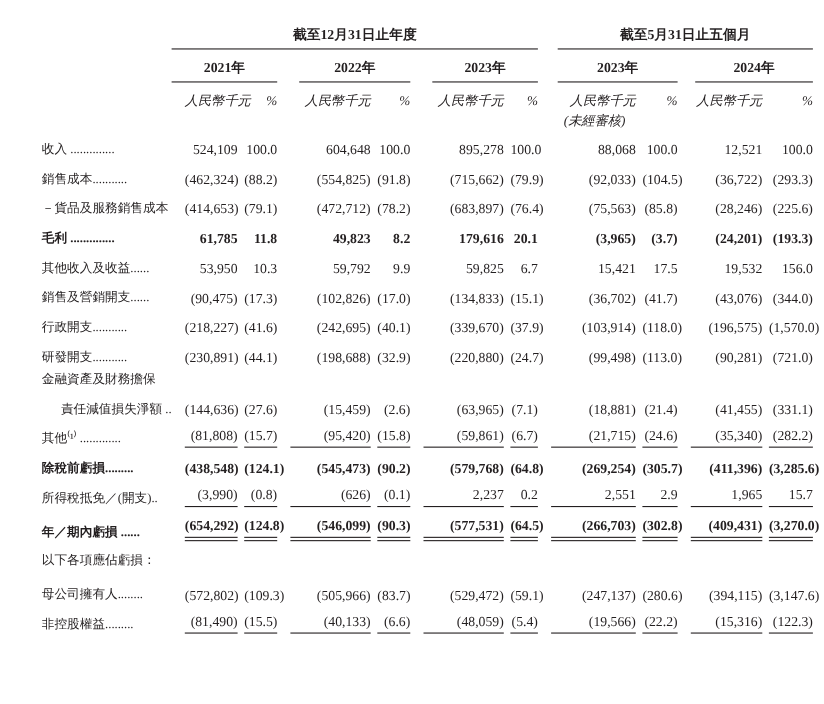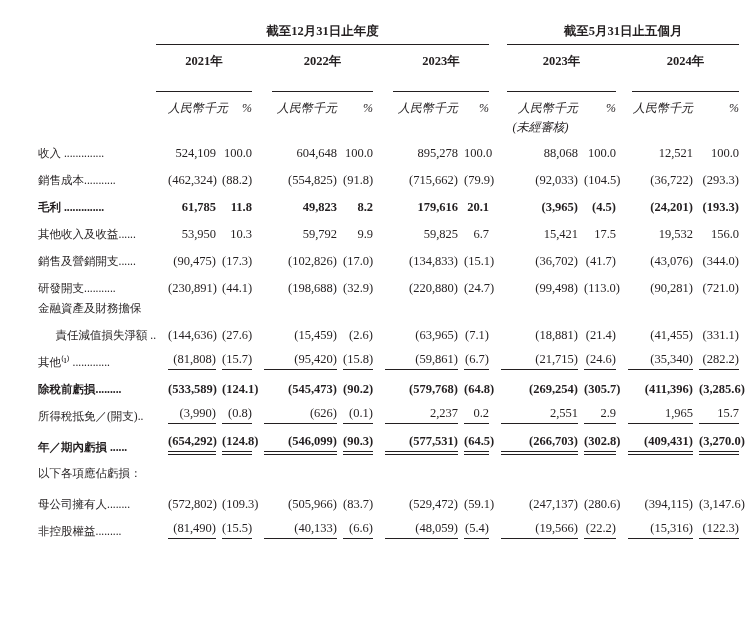--- a/index.html
+++ b/index.html
@@ -8,21 +8,21 @@
   .sheet { position:relative; width:749px; height:511px; padding:24px 6px 0 38px; }
 
   .grid { display:grid; grid-template-columns:118px 60px 36px 85px 36px 85px 31px 89px 38px 77px 46px; }
 
   
   .ghd1 { margin-bottom:9px; }
   .gtitle { font-weight:bold; font-size:12.5px; text-align:center; border-bottom:1px solid #231f20; padding-bottom:5px; line-height:15px; }
   .g1 { grid-column:2 / span 6; }
   .g2 { grid-column:8 / span 4; margin-left:18px; }
   .ghd2 { margin-bottom:9px; }
-  .yhead { font-weight:bold; font-size:12.5px; text-align:center; border-bottom:1px solid #231f20; padding-bottom:22px; line-height:15px; }
+  .yhead { font-weight:bold; font-size:12.5px; text-align:center; border-bottom:1px solid #231f20; padding-bottom:5px; line-height:15px; }
   .y1 { grid-column:2 / span 2; }
   .y2 { grid-column:4 / span 2; margin-left:20px; }
   .y3 { grid-column:6 / span 2; margin-left:20px; }
   .y4 { grid-column:8 / span 2; margin-left:18px; }
   .y5 { grid-column:10 / span 2; margin-left:16px; }
   .ghd3 .c { font-style:italic; font-size:12px; line-height:14px; }
   .ghd4 { margin-top:5px; }
   .note { grid-column:8; font-style:italic; font-size:12px; text-align:center; padding-left:14px; line-height:14px; }
 
   
@@ -96,30 +96,43 @@
         <div class="c pct">(88.2)</div>
         <div class="c val">(554,825)</div>
         <div class="c pct">(91.8)</div>
         <div class="c val">(715,662)</div>
         <div class="c pct">(79.9)</div>
         <div class="c val">(92,033)</div>
         <div class="c pct">(104.5)</div>
         <div class="c val">(36,722)</div>
         <div class="c pct">(293.3)</div>
       </div>
+      <div class="r">
+        <div class="c lbl">－貨品及服務銷售成本</div>
+        <div class="c val">(414,653)</div>
+        <div class="c pct">(79.1)</div>
+        <div class="c val">(472,712)</div>
+        <div class="c pct">(78.2)</div>
+        <div class="c val">(683,897)</div>
+        <div class="c pct">(76.4)</div>
+        <div class="c val">(75,563)</div>
+        <div class="c pct">(85.8)</div>
+        <div class="c val">(28,246)</div>
+        <div class="c pct">(225.6)</div>
+      </div>
       <div class="r bold">
         <div class="c lbl">毛利 ..............</div>
         <div class="c val">61,785</div>
         <div class="c pct">11.8</div>
         <div class="c val">49,823</div>
         <div class="c pct">8.2</div>
         <div class="c val">179,616</div>
         <div class="c pct">20.1</div>
         <div class="c val">(3,965)</div>
-        <div class="c pct">(4.5)</div>
+        <div class="c pct">(3.7)</div>
         <div class="c val">(24,201)</div>
         <div class="c pct">(193.3)</div>
       </div>
       <div class="r">
         <div class="c lbl">其他收入及收益......</div>
         <div class="c val">53,950</div>
         <div class="c pct">10.3</div>
         <div class="c val">59,792</div>
         <div class="c pct">9.9</div>
         <div class="c val">59,825</div>
@@ -136,20 +149,33 @@
         <div class="c val">(102,826)</div>
         <div class="c pct">(17.0)</div>
         <div class="c val">(134,833)</div>
         <div class="c pct">(15.1)</div>
         <div class="c val">(36,702)</div>
         <div class="c pct">(41.7)</div>
         <div class="c val">(43,076)</div>
         <div class="c pct">(344.0)</div>
       </div>
       <div class="r">
+        <div class="c lbl">行政開支...........</div>
+        <div class="c val">(218,227)</div>
+        <div class="c pct">(41.6)</div>
+        <div class="c val">(242,695)</div>
+        <div class="c pct">(40.1)</div>
+        <div class="c val">(339,670)</div>
+        <div class="c pct">(37.9)</div>
+        <div class="c val">(103,914)</div>
+        <div class="c pct">(118.0)</div>
+        <div class="c val">(196,575)</div>
+        <div class="c pct">(1,570.0)</div>
+      </div>
+      <div class="r">
         <div class="c lbl">研發開支...........</div>
         <div class="c val">(230,891)</div>
         <div class="c pct">(44.1)</div>
         <div class="c val">(198,688)</div>
         <div class="c pct">(32.9)</div>
         <div class="c val">(220,880)</div>
         <div class="c pct">(24.7)</div>
         <div class="c val">(99,498)</div>
         <div class="c pct">(113.0)</div>
         <div class="c val">(90,281)</div>
@@ -179,21 +205,21 @@
         <div class="c pct u">(15.8)</div>
         <div class="c val u">(59,861)</div>
         <div class="c pct u">(6.7)</div>
         <div class="c val u">(21,715)</div>
         <div class="c pct u">(24.6)</div>
         <div class="c val u">(35,340)</div>
         <div class="c pct u">(282.2)</div>
       </div>
       <div class="r bold">
         <div class="c lbl">除稅前虧損.........</div>
-        <div class="c val">(533,589)</div>
+        <div class="c val">(438,548)</div>
         <div class="c pct">(124.1)</div>
         <div class="c val">(545,473)</div>
         <div class="c pct">(90.2)</div>
         <div class="c val">(579,768)</div>
         <div class="c pct">(64.8)</div>
         <div class="c val">(269,254)</div>
         <div class="c pct">(305.7)</div>
         <div class="c val">(411,396)</div>
         <div class="c pct">(3,285.6)</div>
       </div>

